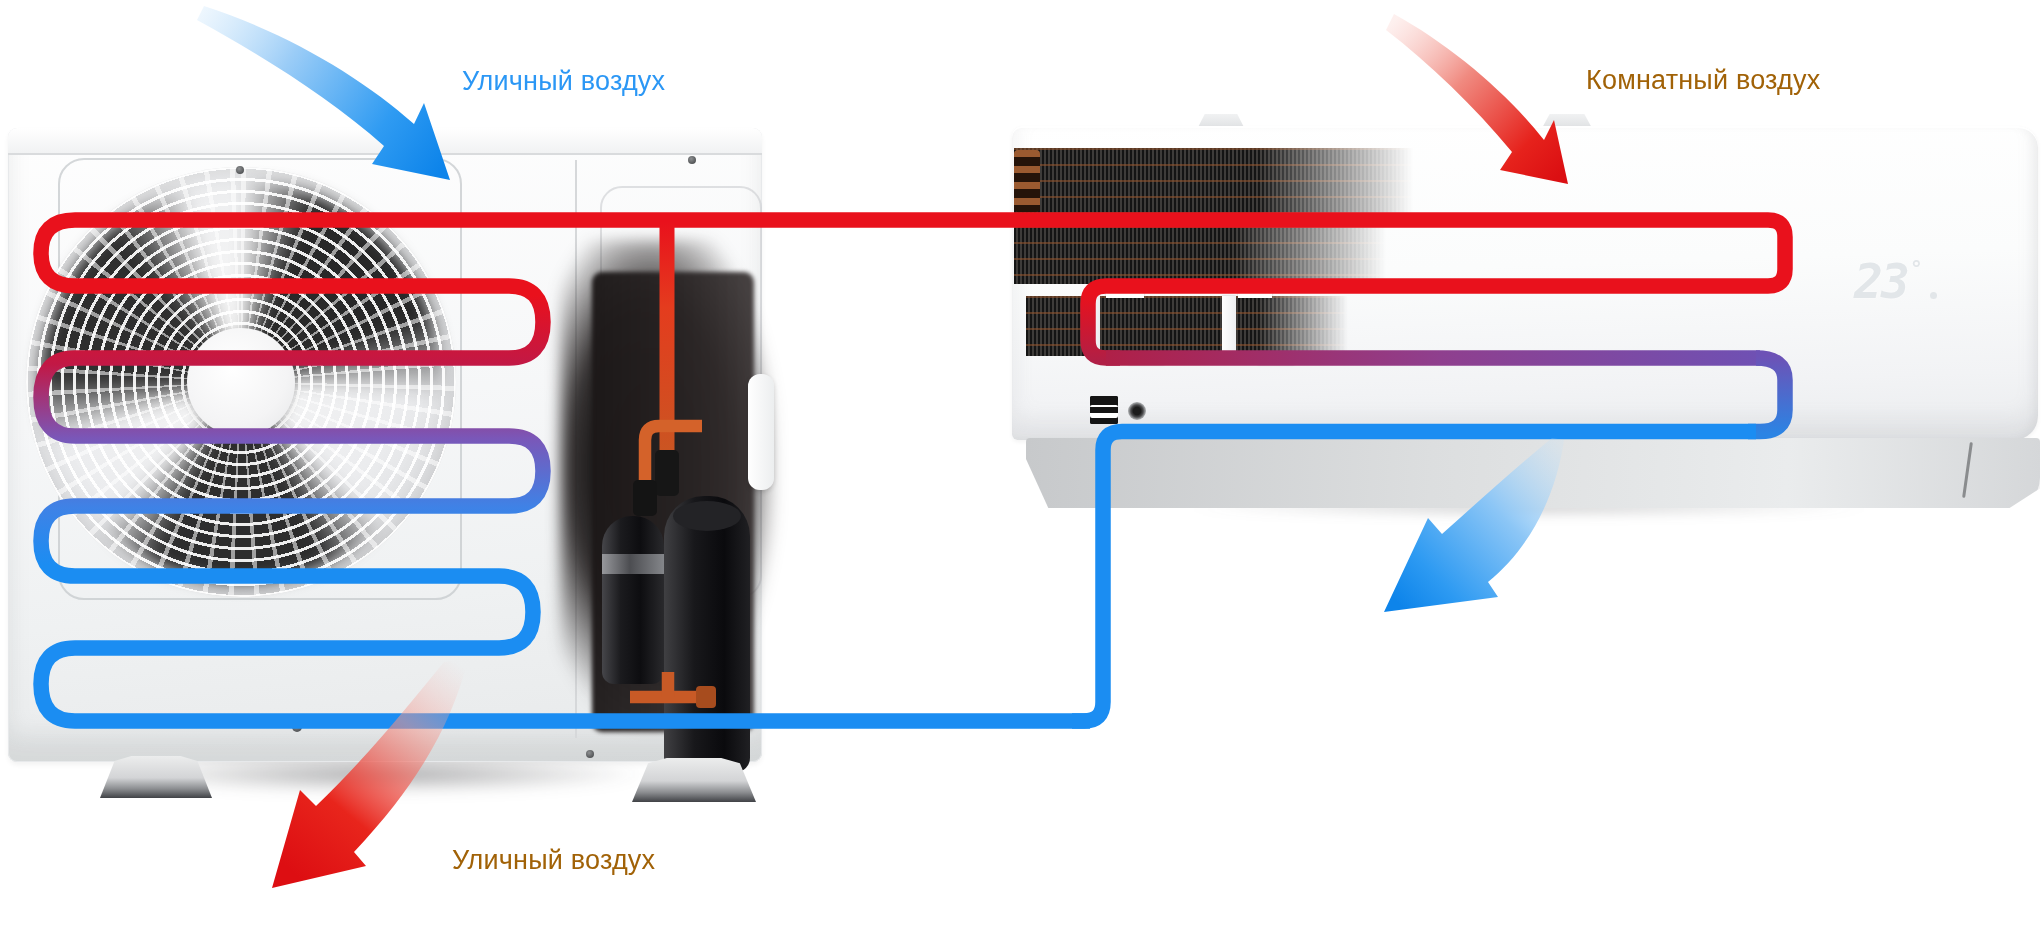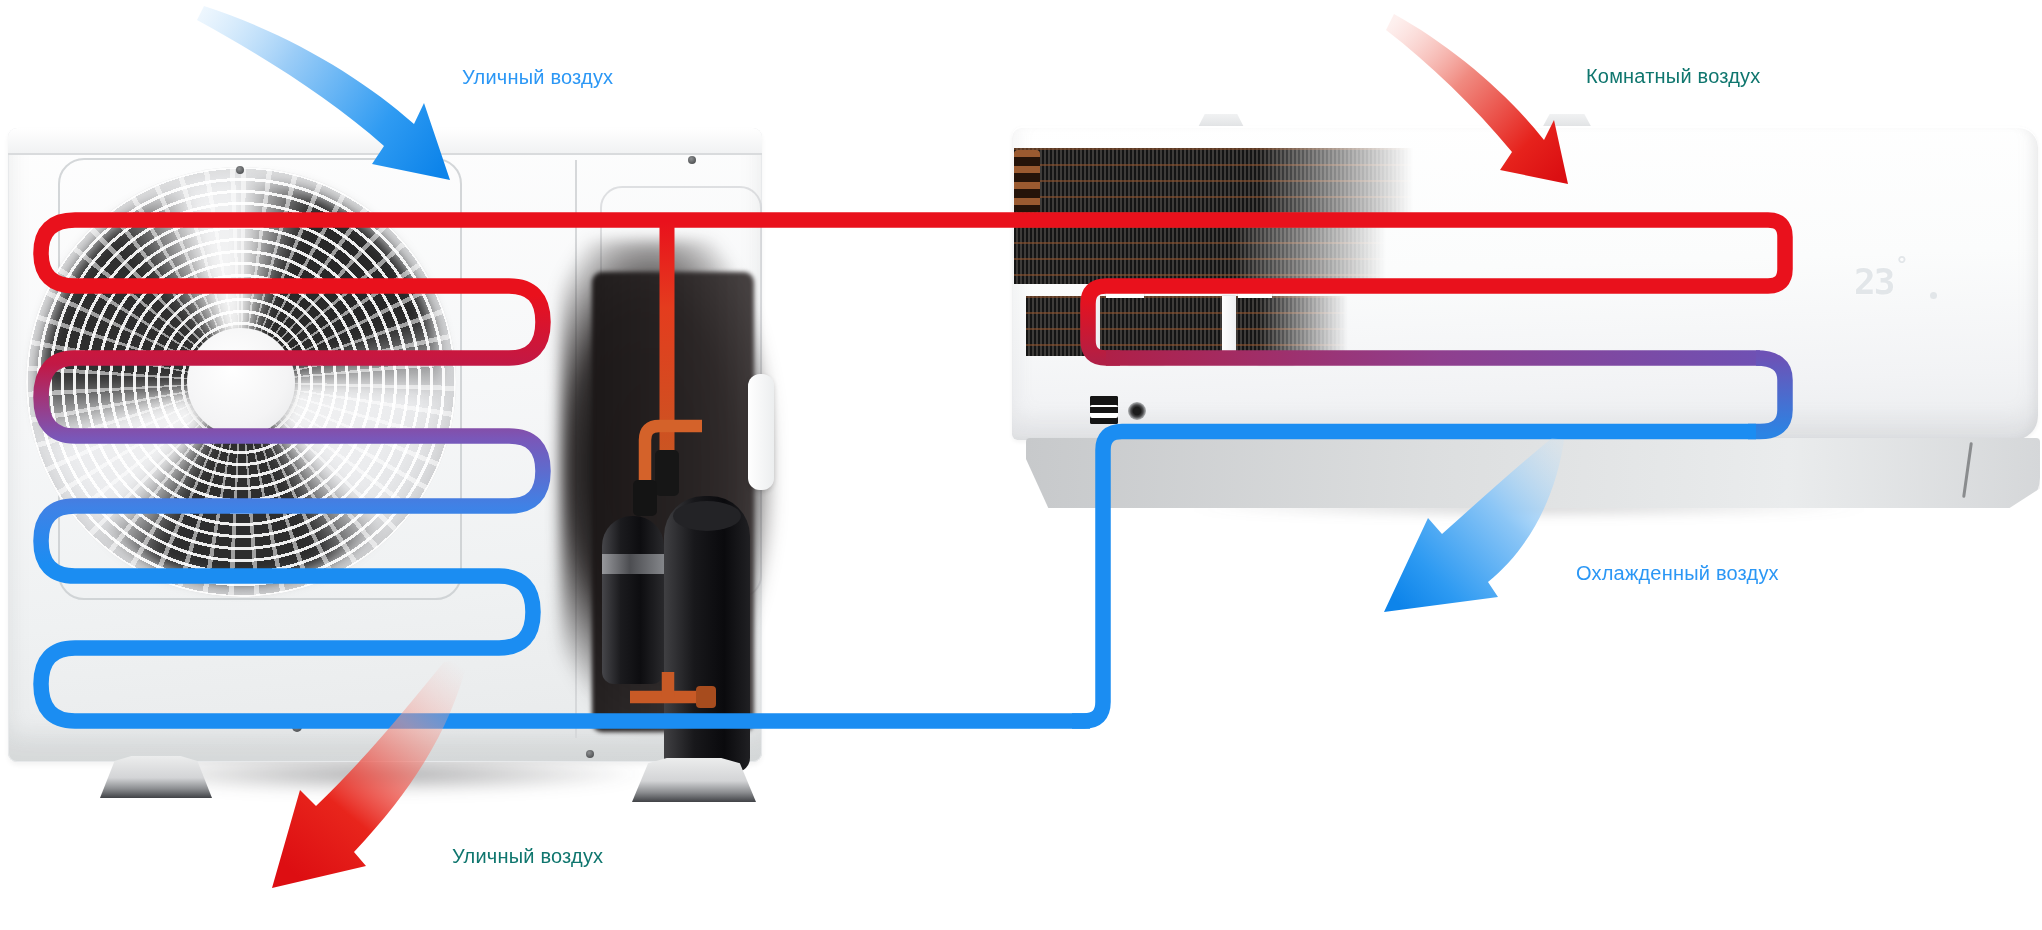--- a/index.html
+++ b/index.html
@@ -86,34 +86,34 @@
   .coil-copper-edge{left:1014px;top:150px;width:26px;height:62px;border-radius:4px;
      background:repeating-linear-gradient(180deg,#9a5a30 0 7px,#241309 7px 16px);}
   .coil-bar{background:linear-gradient(90deg,#ffffff,#eceef0);box-shadow:0 0 2px rgba(0,0,0,.25);}
   .bar-1{left:1086px;top:296px;width:14px;height:60px;} .bar-2{left:1222px;top:296px;width:14px;height:60px;}
   .tabw{background:#fff;box-shadow:0 1px 2px rgba(0,0,0,.2);}
   .ct-1{left:1106px;top:286px;width:38px;height:12px;} .ct-2{left:1238px;top:286px;width:34px;height:12px;}
   .cb-1{left:1128px;top:352px;width:36px;height:12px;} .cb-2{left:1258px;top:352px;width:36px;height:12px;}
 
   .display{left:1854px;top:252px;width:110px;height:62px;color:#e2e6e9;
     font-family:"DejaVu Sans Mono","Liberation Mono",monospace;text-shadow:0 0 3px rgba(255,255,255,.8);}
-  .display .t{font-size:36px;font-weight:bold;letter-spacing:-2px;line-height:58px;}
+  .display .t{font-size:48px;font-weight:bold;letter-spacing:-2px;line-height:58px;font-style:italic;}
   .display .d{font-size:22px;font-weight:bold;vertical-align:22px;margin-left:2px;}
   .display .dot{position:absolute;left:76px;top:40px;width:7px;height:7px;border-radius:50%;background:#e2e6e9;}
 
   .clip{left:1090px;top:396px;width:28px;height:28px;background:#141414;border-radius:2px;
     box-shadow:inset 0 9px 0 0 #141414, inset 0 -6px 0 0 #141414;
     background:repeating-linear-gradient(180deg,#141414 0 6px,#ffffff 6px 11px,#141414 11px 17px,#ffffff 17px 22px,#141414 22px 28px);}
   .port{left:1128px;top:402px;width:18px;height:18px;border-radius:50%;
     background:radial-gradient(circle,#1c1c1c 30%,#4a4a4c 48%,#909294 62%,#c6c8ca 78%);}
 
   
-  .label{font-size:20px;letter-spacing:.2px;white-space:nowrap;z-index:60;}
+  .label{font-size:27px;letter-spacing:.2px;white-space:nowrap;z-index:60;}
   .label-blue{color:#2b97f5;}
-  .label-red{color:#0f766e;}
+  .label-red{color:#a16207;}
   .lbl-street{left:462px;top:66px;}
   .lbl-room{left:1586px;top:65px;}
   .lbl-cooled{left:1576px;top:562px;}
   .lbl-hot{left:452px;top:845px;}
 
   svg.overlay{position:absolute;left:0;top:0;z-index:30;pointer-events:none;}
   svg.arrows{z-index:45;}
 </style>
 </head>
 <body>
@@ -252,16 +252,15 @@
     </defs>
 
     <path fill="url(#ga1)" d="M 204 6 C 290 34 362 78 414 124 L 424 103 L 450 180 L 372 164 L 384 146 C 332 100 266 58 197 20 Z"></path>
     <path fill="url(#ga2)" d="M 1394 14 C 1452 46 1508 94 1544 140 L 1554 120 L 1568 184 L 1500 170 L 1512 152 C 1474 106 1430 64 1386 30 Z"></path>
     <path fill="url(#ga3)" d="M 1564 440 C 1556 496 1530 548 1488 582 L 1498 597 L 1384 612 L 1428 518 L 1442 534 C 1480 500 1518 466 1552 438 Z"></path>
     <path fill="url(#ga4)" d="M 468 660 C 452 722 420 782 354 852 L 366 866 L 272 888 L 300 790 L 316 806 C 368 756 408 706 444 662 Z"></path>
   </svg>
 
   <div class="abs label label-blue lbl-street">Уличный воздух</div>
   <div class="abs label label-red lbl-room">Комнатный воздух</div>
-  <div class="abs label label-blue lbl-cooled">Охлажденный воздух</div>
   <div class="abs label label-red lbl-hot">Уличный воздух</div>
 
 </div>
 
 </body></html>

